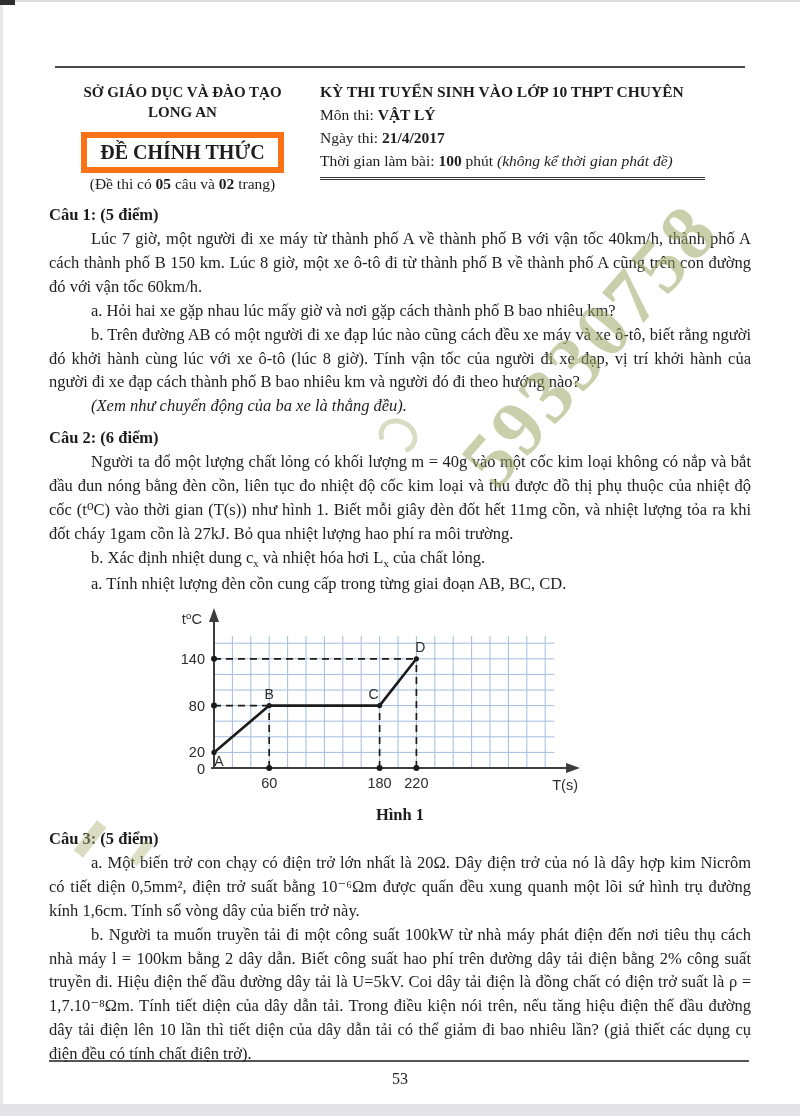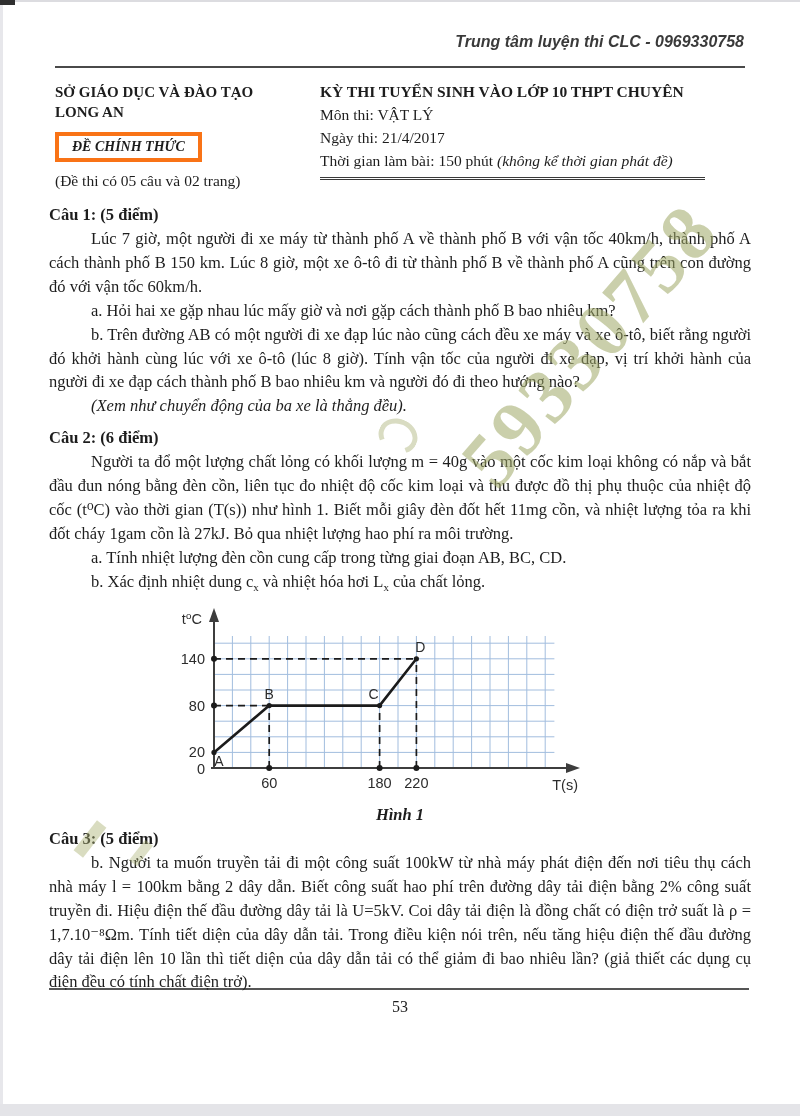--- a/index.html
+++ b/index.html
@@ -8,39 +8,39 @@
   
   .edge-left{position:absolute;left:0;top:0;width:3px;height:1116px;background:#e7e7eb;}
   .edge-top{position:absolute;left:0;top:0;width:800px;height:2px;background:#dcdce0;}
   .edge-bottom{position:absolute;left:0;top:1104px;width:800px;height:12px;background:#e4e4e8;}
   .notch{position:absolute;left:0;top:0;width:15px;height:5px;background:#2f2f2f;}
   
   .clc{position:absolute;top:33px;right:56px;font-family:"Liberation Sans","DejaVu Sans",sans-serif;
        font-style:italic;font-weight:600;font-size:16px;color:#3a3a3a;}
   .rule-top{position:absolute;top:66px;left:55px;width:690px;border-top:2px solid #4a4a4a;}
   .hdr{position:absolute;top:82px;left:55px;width:702px;display:flex;}
-  .hdr-left{width:255px;}
+  .hdr-left{width:255px;text-align:center;}
   .hdr-left .l1,.hdr-left .l2{font-weight:bold;font-size:15px;line-height:1.35;}
-  .stamp{display:inline-block;margin-top:9px;padding:3px 13px;border:4px solid #f97316;
-         font-weight:bold;font-size:14px;font-style:italic;}
-  .hdr-note{margin-top:10px;font-size:15.5px;white-space:nowrap;}
+  .stamp{display:inline-block;margin-top:9px;padding:3px 13px;border:6px solid #f97316;
+         font-weight:bold;font-size:20px;}
+  .hdr-note{margin-top:2px;font-size:15.5px;white-space:nowrap;}
   .hdr-right{flex:1;padding-left:10px;}
   .hdr-right .t{font-weight:bold;font-size:15.5px;line-height:1.3;}
   .hdr-right .row{font-size:15.5px;margin-top:3px;line-height:1.3;}
-  .b{font-weight:normal;} .it{font-style:italic;text-align:right;}
+  .b{font-weight:bold;} .it{font-style:italic;text-align:right;}
   .dbl{margin-top:5px;width:385px;border-bottom:3px double #3a3a3a;}
   
   .body-text{position:absolute;left:49px;top:203px;width:702px;font-size:16.5px;
              line-height:1.45;text-align:justify;z-index:2;}
   .qh{font-weight:bold;}
   .body-text p{margin:0;text-indent:42px;}
   .note{font-style:italic;text-indent:58px;}
   .mt{margin-top:8px;}
   .chart-wrap{margin:2px 0 0 101px;}
-  .caption{text-align:center;font-weight:bold;text-indent:0;font-style:italic;}
+  .caption{text-align:center;font-weight:bold;text-indent:0;}
   .rule-bot{margin-top:-6px;border-top:2px solid #555;width:700px;}
   .pageno{text-align:center;margin-top:5px;font-size:16px;}
   sub{font-size:11px;}
   
   .wm{position:absolute;left:390px;top:300px;width:400px;text-align:center;z-index:3;
       font-family:"Liberation Serif","DejaVu Serif",serif;font-weight:bold;font-size:78px;
       color:rgba(158,168,102,0.55);transform:rotate(-49deg);pointer-events:none;letter-spacing:4px;}
   .wm-ring{position:absolute;left:378px;top:419px;width:30px;height:24px;border-radius:50%;
       border:5px solid rgba(165,173,110,0.42);border-bottom-color:transparent;
       transform:rotate(25deg);z-index:3;pointer-events:none;}
@@ -52,50 +52,49 @@
 </head>
 <body>
 
 <div class="page">
 
   <div class="edge-top"></div>
   <div class="edge-left"></div>
   <div class="edge-bottom"></div>
   <div class="notch"></div>
 
-  <div class="clc">Trung tâm luyện thi CLC - 0969330758</div>
   <div class="rule-top"></div>
 
   <div class="hdr">
     <div class="hdr-left">
       <div class="l1">SỞ GIÁO DỤC VÀ ĐÀO TẠO</div>
       <div class="l2">LONG AN</div>
       <div><span class="stamp">ĐỀ CHÍNH THỨC</span></div>
       <div class="hdr-note"><span>(Đề thi có </span><span class="b">05</span><span> câu và  </span><span class="b">02</span><span> trang)</span></div>
     </div>
     <div class="hdr-right">
       <div class="t">KỲ THI TUYỂN SINH VÀO LỚP 10 THPT CHUYÊN</div>
       <div class="row"><span>Môn thi: </span><span class="b">VẬT LÝ</span></div>
       <div class="row"><span>Ngày thi: </span><span class="b">21/4/2017</span></div>
-      <div class="row"><span>Thời gian làm bài: </span><span class="b">150</span><span> phút </span><span class="it">(không kể thời gian phát đề)</span></div>
+      <div class="row"><span>Thời gian làm bài: </span><span class="b">100</span><span> phút </span><span class="it">(không kể thời gian phát đề)</span></div>
       <div class="dbl"></div>
     </div>
   </div>
 
   <div class="body-text">
     <div class="qh">Câu 1: (5 điểm)</div>
     <p>Lúc 7 giờ, một người đi xe máy từ thành phố A về thành phố B với vận tốc 40km/h, thành phố A cách thành phố B 150 km. Lúc 8 giờ, một xe ô-tô đi từ thành phố B về thành phố A cũng trên con đường đó với vận tốc 60km/h.</p>
     <p>a. Hỏi hai xe gặp nhau lúc mấy giờ và nơi gặp cách thành phố B bao nhiêu km?</p>
     <p>b. Trên đường AB có một người đi xe đạp lúc nào cũng cách đều xe máy và xe ô-tô, biết rằng người đó khởi hành cùng lúc với xe ô-tô (lúc 8 giờ). Tính vận tốc của người đi xe đạp, vị trí khởi hành của người đi xe đạp cách thành phố B bao nhiêu km và người đó đi theo hướng nào?</p>
     <p class="note">(Xem như chuyển động của ba xe là thẳng đều).</p>
 
     <div class="qh mt">Câu 2: (6 điểm)</div>
     <p>Người ta đổ một lượng chất lỏng có khối lượng m = 40g vào một cốc kim loại không có nắp và bắt đầu đun nóng bằng đèn cồn, liên tục đo nhiệt độ cốc kim loại và thu được đồ thị phụ thuộc của nhiệt độ cốc (t⁰C) vào thời gian (T(s)) như hình 1. Biết mỗi giây đèn đốt hết 11mg cồn, và nhiệt lượng tỏa ra khi đốt cháy 1gam cồn là 27kJ. Bỏ qua nhiệt lượng hao phí ra môi trường.</p>
+    <p><span>b. Xác định nhiệt dung c</span><sub>x</sub><span> và nhiệt hóa hơi L</span><sub>x</sub><span> của chất lỏng.</span></p>
     <p>a. Tính nhiệt lượng đèn cồn cung cấp trong từng giai đoạn AB, BC, CD.</p>
-    <p><span>b. Xác định nhiệt dung c</span><sub>x</sub><span> và nhiệt hóa hơi L</span><sub>x</sub><span> của chất lỏng.</span></p>
 
     <div class="chart-wrap">
       <svg id="figure-svg" width="450" height="198">
           <line x1="82.4" y1="170" x2="82.4" y2="38" stroke="#a2bdde" stroke-width="1"></line>
           <line x1="100.80000000000001" y1="170" x2="100.80000000000001" y2="38" stroke="#a2bdde" stroke-width="1"></line>
           <line x1="119.2" y1="170" x2="119.2" y2="38" stroke="#a2bdde" stroke-width="1"></line>
           <line x1="137.60000000000002" y1="170" x2="137.60000000000002" y2="38" stroke="#a2bdde" stroke-width="1"></line>
           <line x1="156" y1="170" x2="156" y2="38" stroke="#a2bdde" stroke-width="1"></line>
           <line x1="174.4" y1="170" x2="174.4" y2="38" stroke="#a2bdde" stroke-width="1"></line>
           <line x1="192.8" y1="170" x2="192.8" y2="38" stroke="#a2bdde" stroke-width="1"></line>
@@ -148,20 +147,21 @@
           <text x="119.2" y="190" text-anchor="middle" font-size="14.5" font-family="&quot;Liberation Sans&quot;,&quot;DejaVu Sans&quot;,sans-serif" fill="#2c2c2c">60</text>
           <text x="229.6" y="190" text-anchor="middle" font-size="14.5" font-family="&quot;Liberation Sans&quot;,&quot;DejaVu Sans&quot;,sans-serif" fill="#2c2c2c">180</text>
           <text x="266.4" y="190" text-anchor="middle" font-size="14.5" font-family="&quot;Liberation Sans&quot;,&quot;DejaVu Sans&quot;,sans-serif" fill="#2c2c2c">220</text>
           <text x="52" y="26" text-anchor="end" font-size="14.5" font-family="&quot;Liberation Sans&quot;,&quot;DejaVu Sans&quot;,sans-serif" fill="#2c2c2c">t⁰C</text>
           <text x="428" y="192" text-anchor="end" font-size="14.5" font-family="&quot;Liberation Sans&quot;,&quot;DejaVu Sans&quot;,sans-serif" fill="#2c2c2c">T(s)</text>
         </svg>
     </div>
     <div class="caption">Hình 1</div>
 
     <div class="qh">Câu 3: (5 điểm)</div>
+    <p>a. Một biến trở con chạy có điện trở lớn nhất là 20Ω. Dây điện trở của nó là dây hợp kim Nicrôm có tiết diện 0,5mm², điện trở suất bằng 10⁻⁶Ωm được quấn đều xung quanh một lõi sứ hình trụ đường kính 1,6cm. Tính số vòng dây của biến trở này.</p>
     <p>b. Người ta muốn truyền tải đi một công suất 100kW từ nhà máy phát điện đến nơi tiêu thụ cách nhà máy l = 100km bằng 2 dây dẫn. Biết công suất hao phí trên đường dây tải điện bằng 2% công suất truyền đi. Hiệu điện thế đầu đường dây tải là U=5kV. Coi dây tải điện là đồng chất có điện trở suất là ρ = 1,7.10⁻⁸Ωm. Tính tiết diện của dây dẫn tải. Trong điều kiện nói trên, nếu tăng hiệu điện thế đầu đường dây tải điện lên 10 lần thì tiết diện của dây dẫn tải có thể giảm đi bao nhiêu lần? (giả thiết các dụng cụ điện đều có tính chất điện trở).</p>
 
     <div class="rule-bot"></div>
     <div class="pageno">53</div>
   </div>
 
   <div class="wm">59330758</div>
   <div class="wm-ring"></div>
   <div class="wm-f1"></div>
   <div class="wm-f2"></div>

